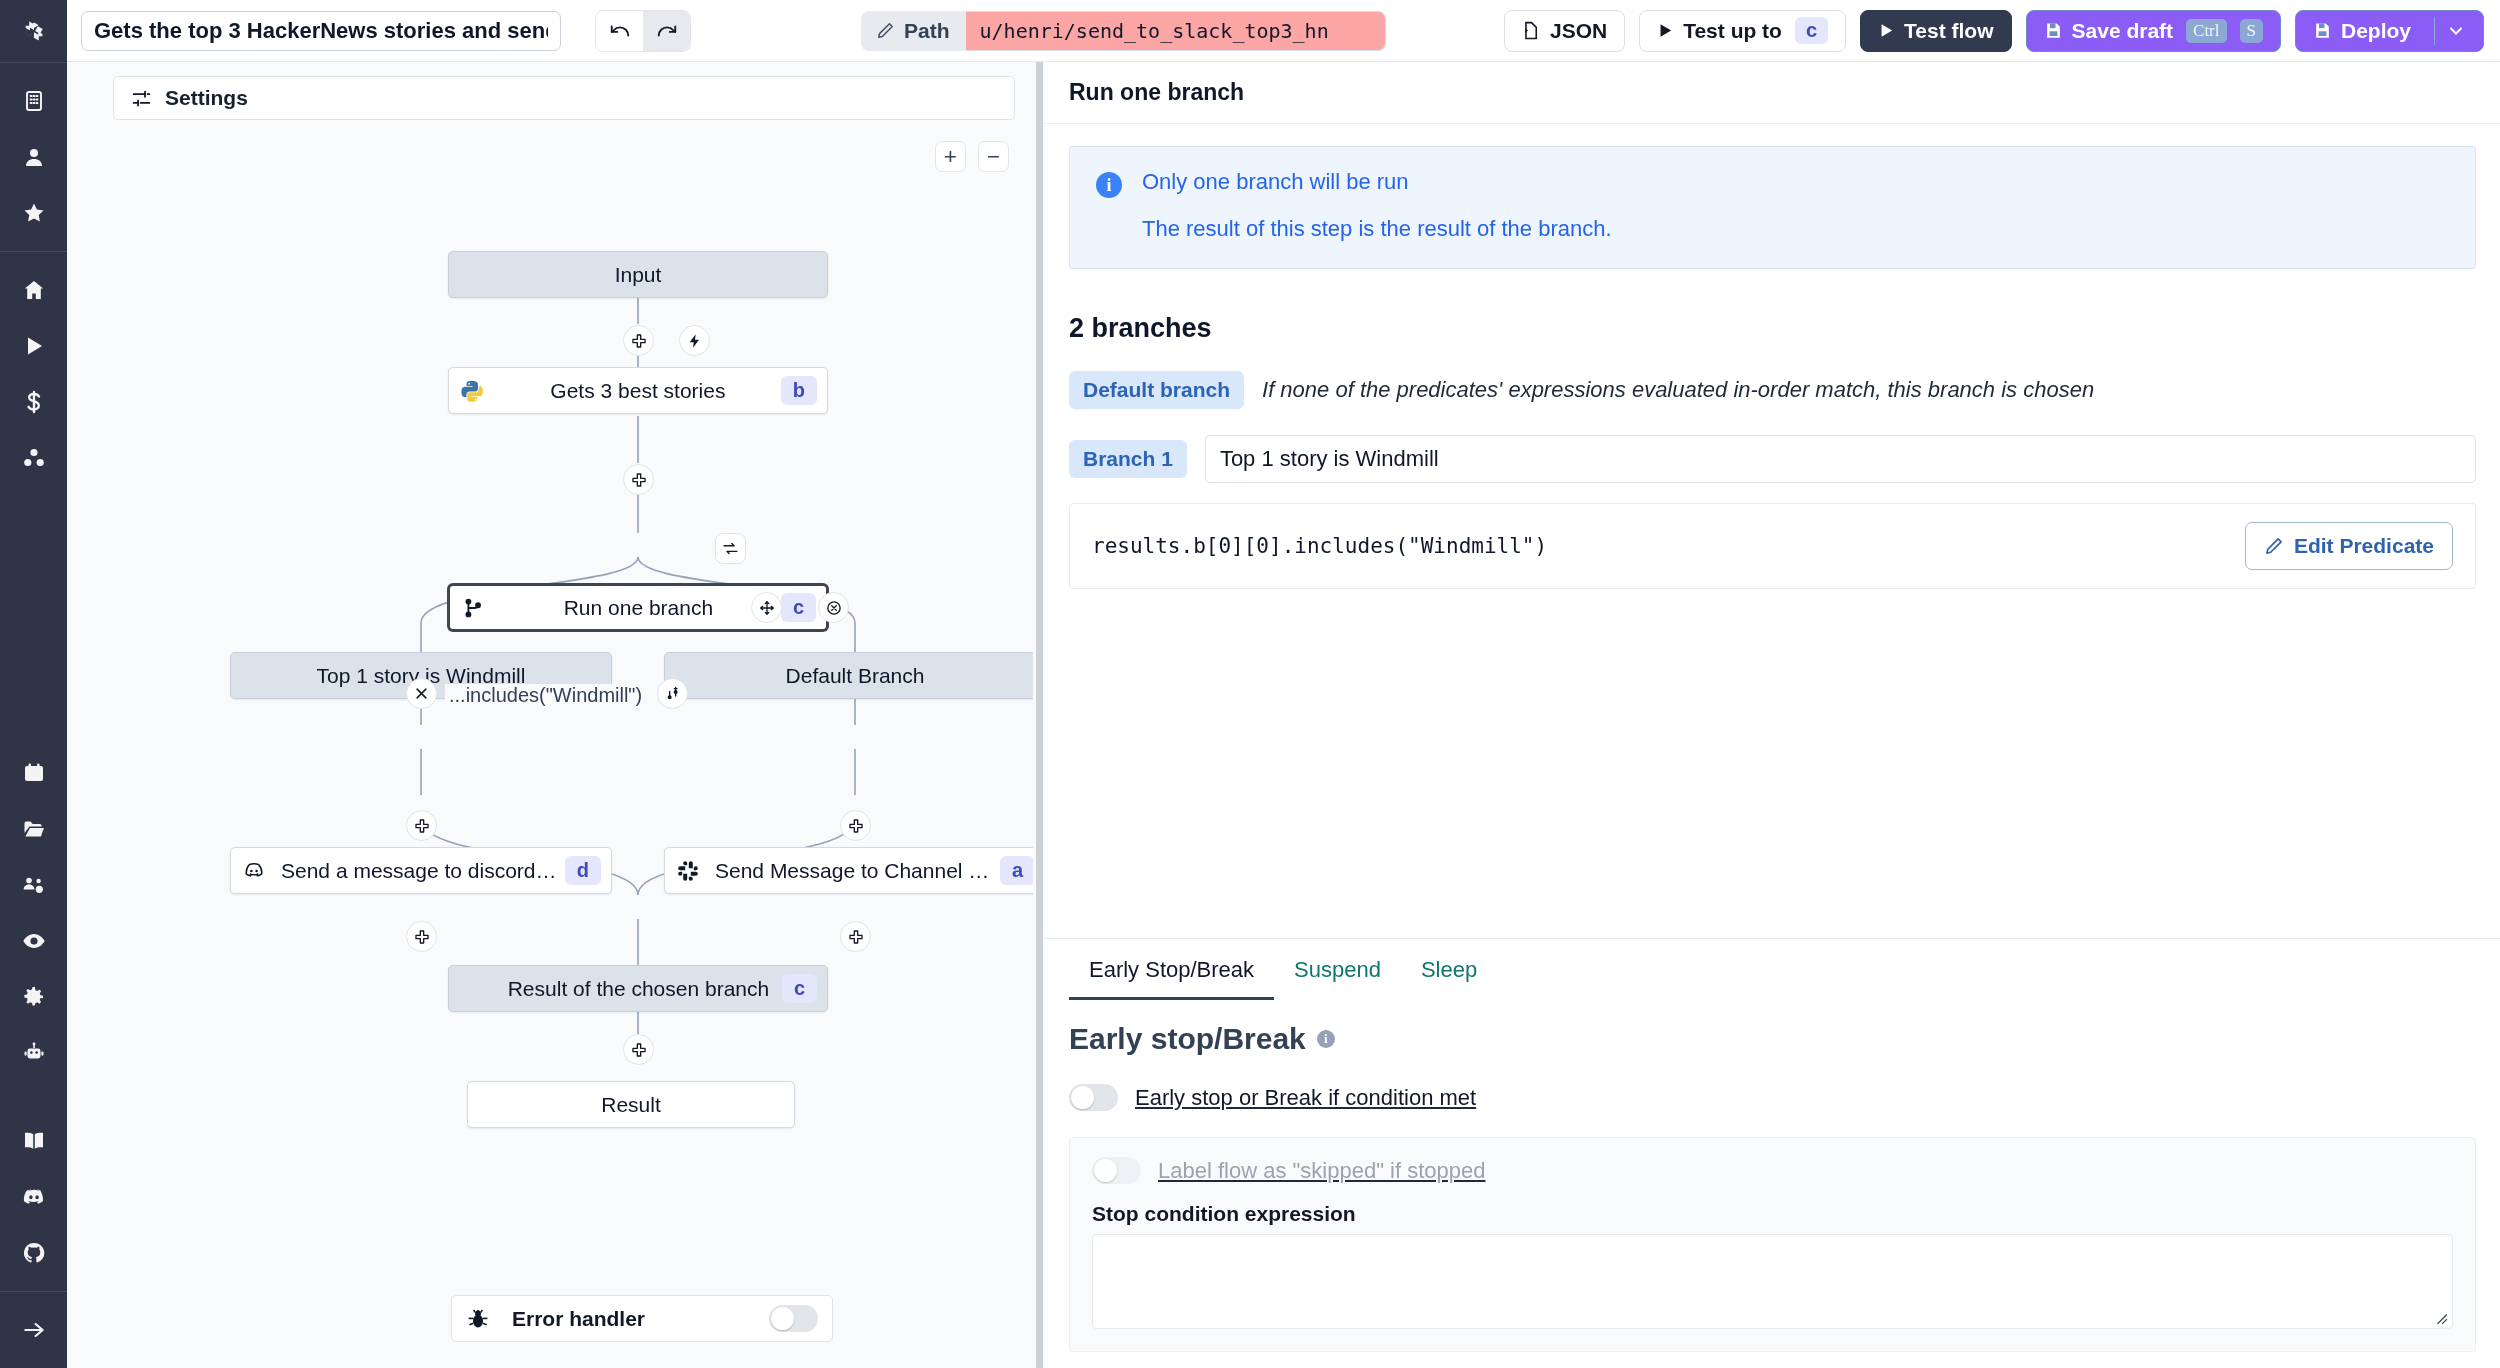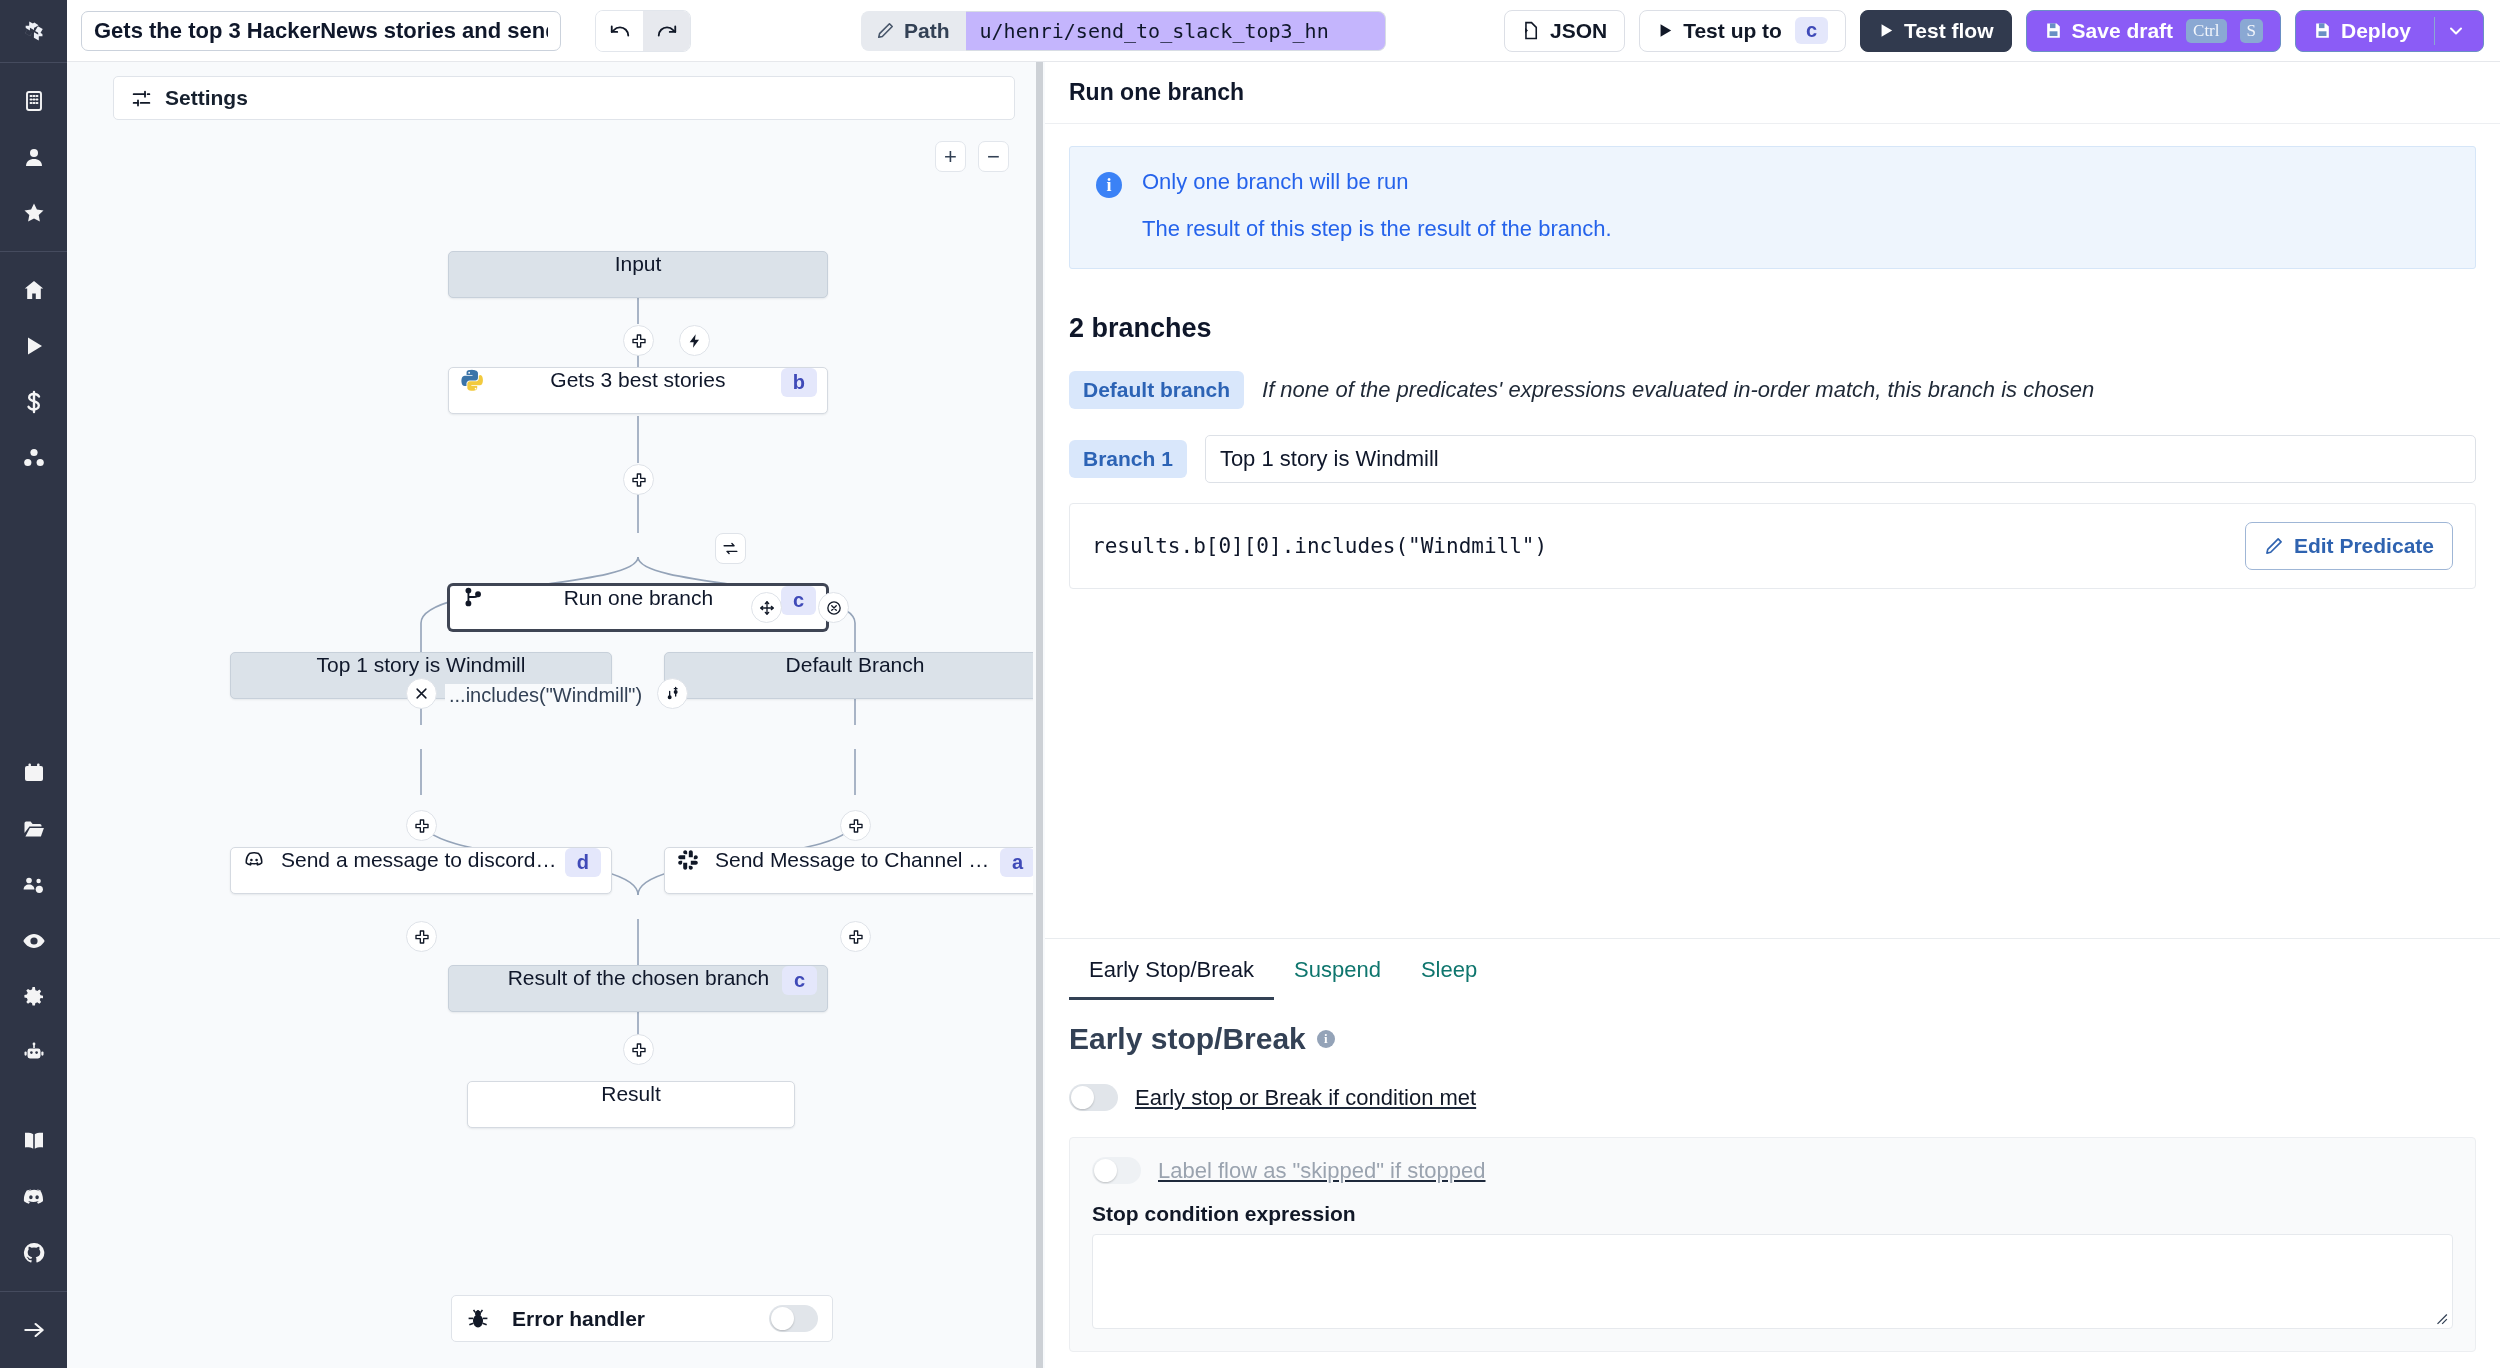--- a/index.html
+++ b/index.html
@@ -46,21 +46,21 @@
   .undo-btn { width:47px; height:40px; display:flex; align-items:center; justify-content:center; background:#fff; cursor:pointer; }
   .undo-btn.redo { background:#e7e9ee; }
   .path-wrap { display:flex; align-items:center; margin-left:170px;justify-content:center; }
   .path-label {
     height:40px; background:#e7eaef; border-radius:8px 0 0 8px; display:flex;
     align-items:center; gap:9px; padding:0 16px 0 14px; font-size:21px; font-weight:600; color:#334155;
     border:1px solid #e7eaef; border-right:none;
   }
   .path-input {
     height:40px; width:420px; border:1px solid #d8dde4; border-left:none; border-radius:0 8px 8px 0;
-    background:#c4b5fd; padding:0 14px; font-family:"DejaVu Sans Mono", monospace; font-size:20px; color:#0f172a; outline:none;
+    background:#fca5a5; padding:0 14px; font-family:"DejaVu Sans Mono", monospace; font-size:20px; color:#0f172a; outline:none;
   }
   .top-actions { margin-left:auto; display:flex; align-items:center; gap:14px; }
   .btn {
     height:42px; border-radius:8px; display:inline-flex; align-items:center; gap:9px;
     padding:0 17px; font-size:21px; font-weight:700; cursor:pointer; white-space:nowrap;
     border:1px solid #dcdfe6; background:#fff; color:#111827;
   }
   .btn.dark { background:#313a4e; color:#fff; border-color:#313a4e; }
   .btn.blue { background:#8b5cf6; color:#fff; border-color:#6a8fc4; }
   .kbd {
@@ -90,21 +90,21 @@
     font-weight:700; color:#16202e; margin-bottom:13px; cursor:pointer;
   }
   .canvas { position:relative; flex:1 1 auto; overflow:hidden; }
   .zoomctl { position:absolute; right:24px; top:8px; display:flex; gap:12px; z-index:6; }
   .zoombtn {
     width:31px; height:31px; border:1px solid #e2e6ec; border-radius:7px; background:#fff;
     display:flex; align-items:center; justify-content:center; cursor:pointer; font-size:22px;
     color:#334155; line-height:1;
   }
   .gnode {
-    position:absolute; height:47px; border-radius:5px; display:flex; align-items:flex-start;
+    position:absolute; height:47px; border-radius:5px; display:flex; align-items:center;
     font-size:21px; color:#0f172a; background:#fff; border:1px solid #d5dae1;
     box-shadow:0 1px 2px rgba(15,23,42,.08);
   }
   .gnode.grey { background:#dbe2e9; border-color:#c7d0da; }
   .gnode.sel { border:2px solid #3f4554; box-shadow:0 0 0 1px #3f4554; }
   .gnode .gicon { width:46px; display:flex; align-items:center; justify-content:center; flex:0 0 46px; }
   .gnode .glabel { flex:1 1 auto; text-align:center; overflow:hidden; white-space:nowrap; text-overflow:ellipsis; padding:0 4px; }
   .gnode .gtag {
     background:#e4e7fb; color:#3f4ab8; font-weight:700; border-radius:6px;
     padding:3px 12px; font-size:20px; margin-right:10px;

